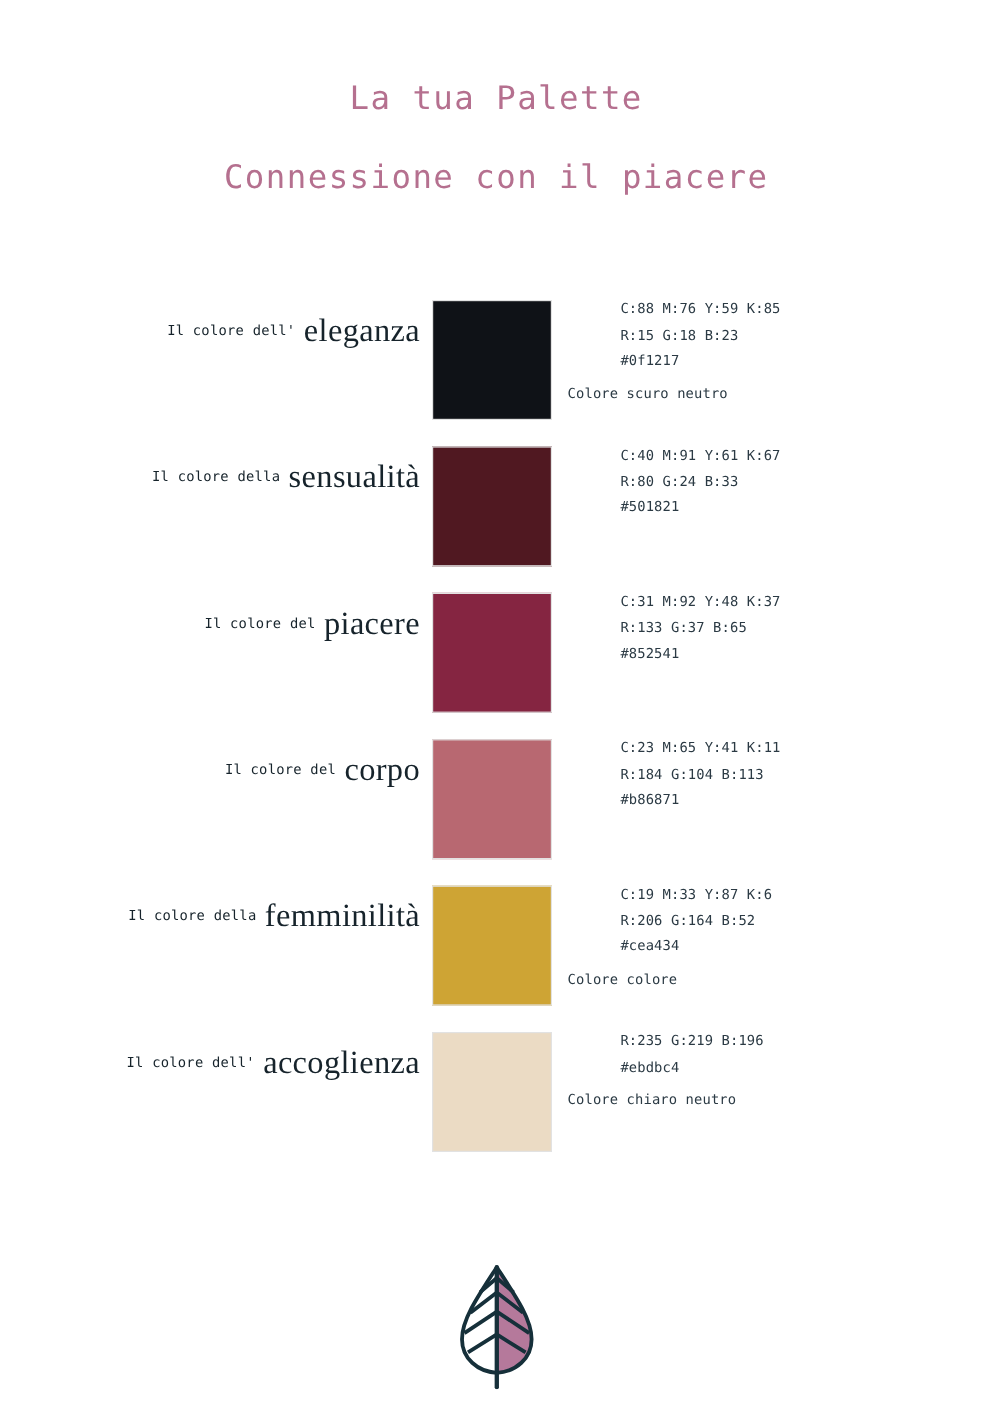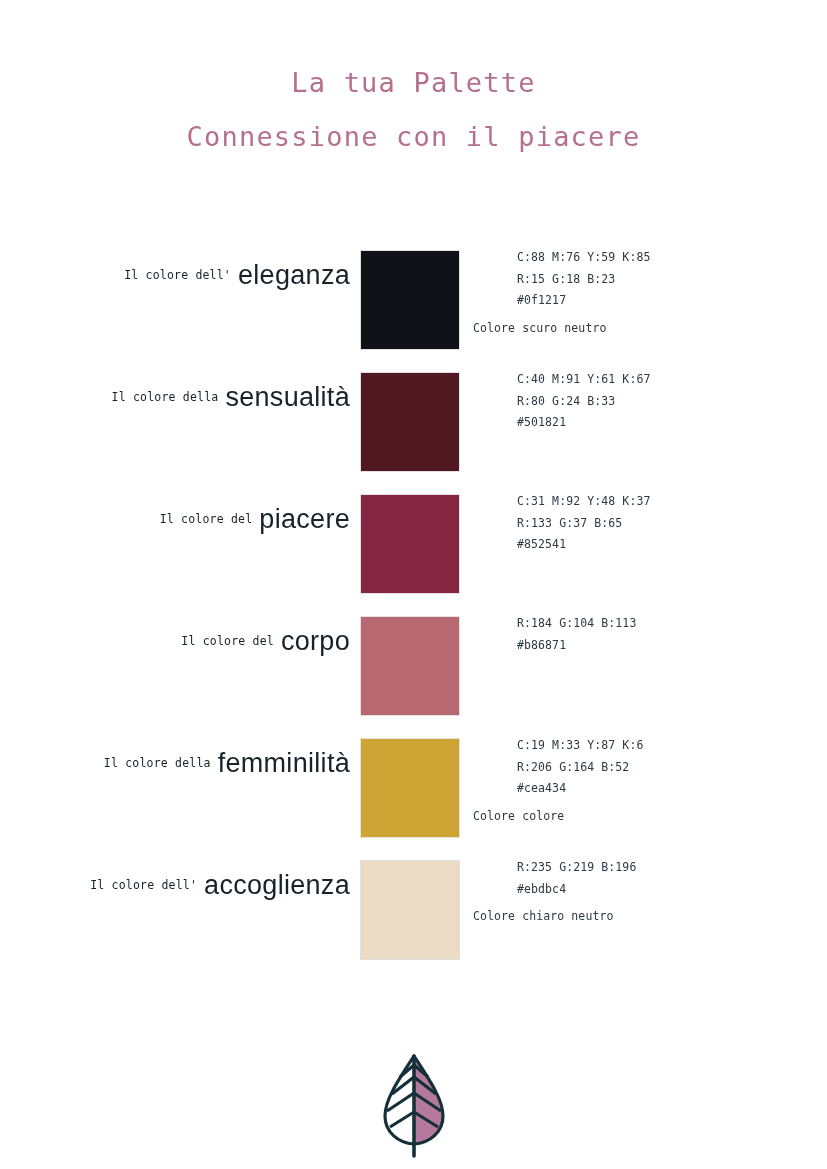--- a/index.html
+++ b/index.html
@@ -32,21 +32,21 @@
     color: #b5708f;
     line-height: 42px;
     white-space: nowrap;
   }
   .title-line-2 {
     font-family: "DejaVu Sans Mono", "Liberation Mono", monospace;
     font-size: 27px;
     letter-spacing: 1.2px;
     color: #b5708f;
     line-height: 42px;
-    margin-top: 12px;
+    margin-top: 24px;
     white-space: nowrap;
   }
 
   
   .palette {
     position: absolute;
     top: 250px;
     left: 0;
     width: 827px;
   }
@@ -68,21 +68,21 @@
     white-space: nowrap;
   }
   .label-prefix {
     font-family: "DejaVu Sans Mono", "Liberation Mono", monospace;
     font-size: 11.5px;
     color: #16232b;
     letter-spacing: 0.2px;
     padding-right: 7px;
   }
   .label-word {
-    font-family: Liberation Sans, sans-serif;
+    font-family: Liberation Serif, serif;
     font-size: 27px;
     color: #16232b;
     letter-spacing: 0.3px;
   }
 
   .swatch {
     position: absolute;
     left: 360px;
     top: 0;
     width: 100px;
@@ -172,20 +172,21 @@
         <div class="info-line">#852541</div>
       </div>
     </div>
     <div class="row">
       <div class="label-cell">
         <span class="label-prefix">Il colore del</span>
         <span class="label-word">corpo</span>
       </div>
       <div class="swatch" style="background: rgb(184, 104, 113);"></div>
       <div class="info-cell">
+        <div class="info-line">C:23 M:65 Y:41 K:11</div>
         <div class="info-line">R:184 G:104 B:113</div>
         <div class="info-line">#b86871</div>
       </div>
     </div>
     <div class="row">
       <div class="label-cell">
         <span class="label-prefix">Il colore della</span>
         <span class="label-word">femminilità</span>
       </div>
       <div class="swatch" style="background: rgb(206, 164, 52);"></div>

